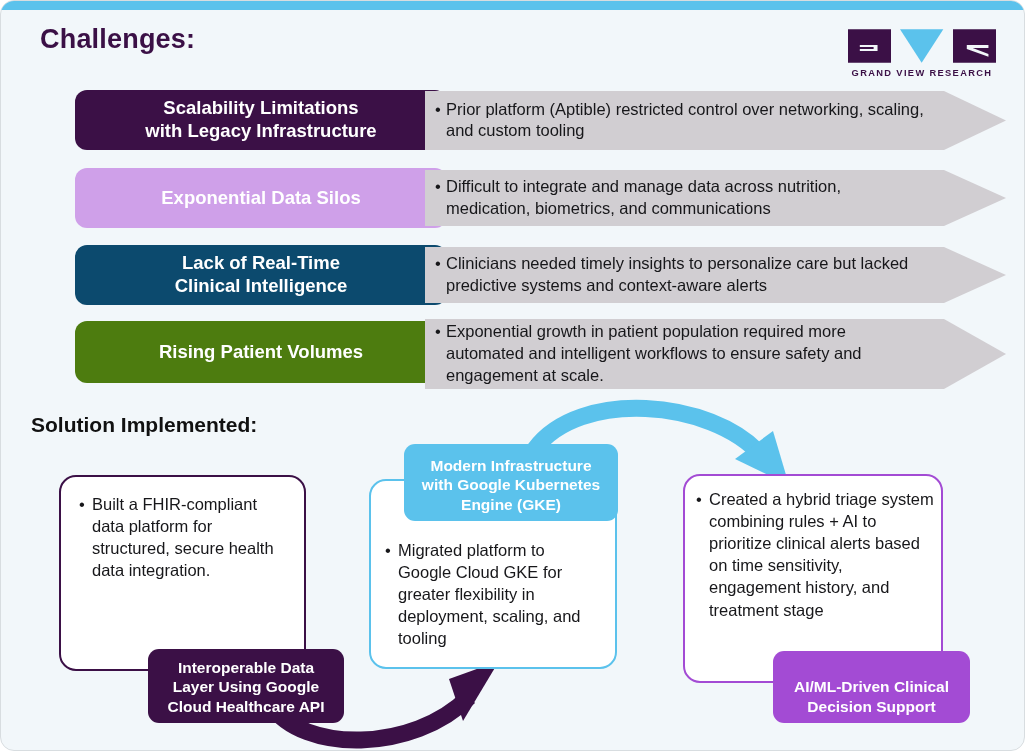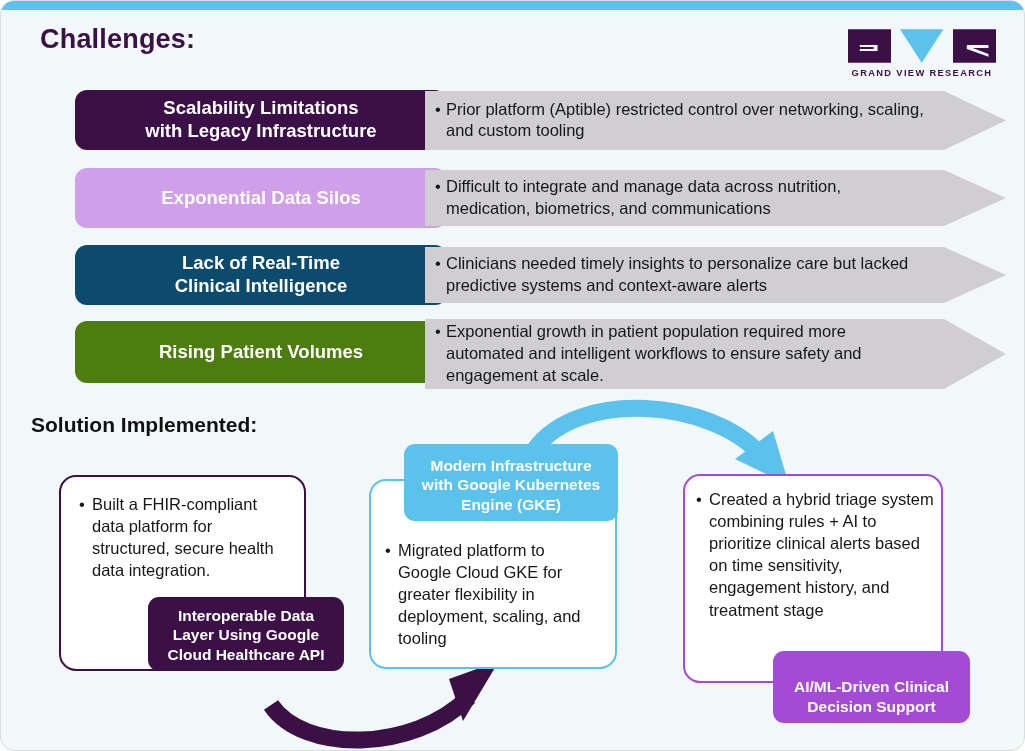--- a/index.html
+++ b/index.html
@@ -162,21 +162,21 @@
     <path d="M14 56 C 58 -4, 190 6, 240 62" stroke="#5bc2ec" stroke-width="17" fill="none" stroke-linecap="butt"></path>
     <path d="M268 92 L214 66 L252 38 Z" fill="#5bc2ec"></path>
   </svg>
 
   <div class="sol-card" style="left:58px;top:474px;width:247px;height:196px;border:2px solid #3b1046;">
     <div class="txt" style="left:18px;top:16px;width:212px;">
       <span class="bul">•</span>
       <span class="body">Built a FHIR-compliant data platform for structured, secure health data integration.</span>
     </div>
   </div>
-  <div class="sol-badge" style="left:147px;top:596px;width:196px;height:74px;background:#3b1046;flex-direction:column;">
+  <div class="sol-badge" style="left:147px;top:648px;width:196px;height:74px;background:#3b1046;flex-direction:column;">
     <span>Interoperable Data</span>
     <span>Layer Using Google</span>
     <span>Cloud Healthcare API</span>
   </div>
 
   <div class="sol-card" style="left:368px;top:478px;width:248px;height:190px;border:2px solid #5bc2ec;">
     <div class="txt" style="left:14px;top:58px;width:216px;">
       <span class="bul">•</span>
       <span class="body">Migrated platform to Google Cloud GKE for greater flexibility in deployment, scaling, and tooling</span>
     </div>

